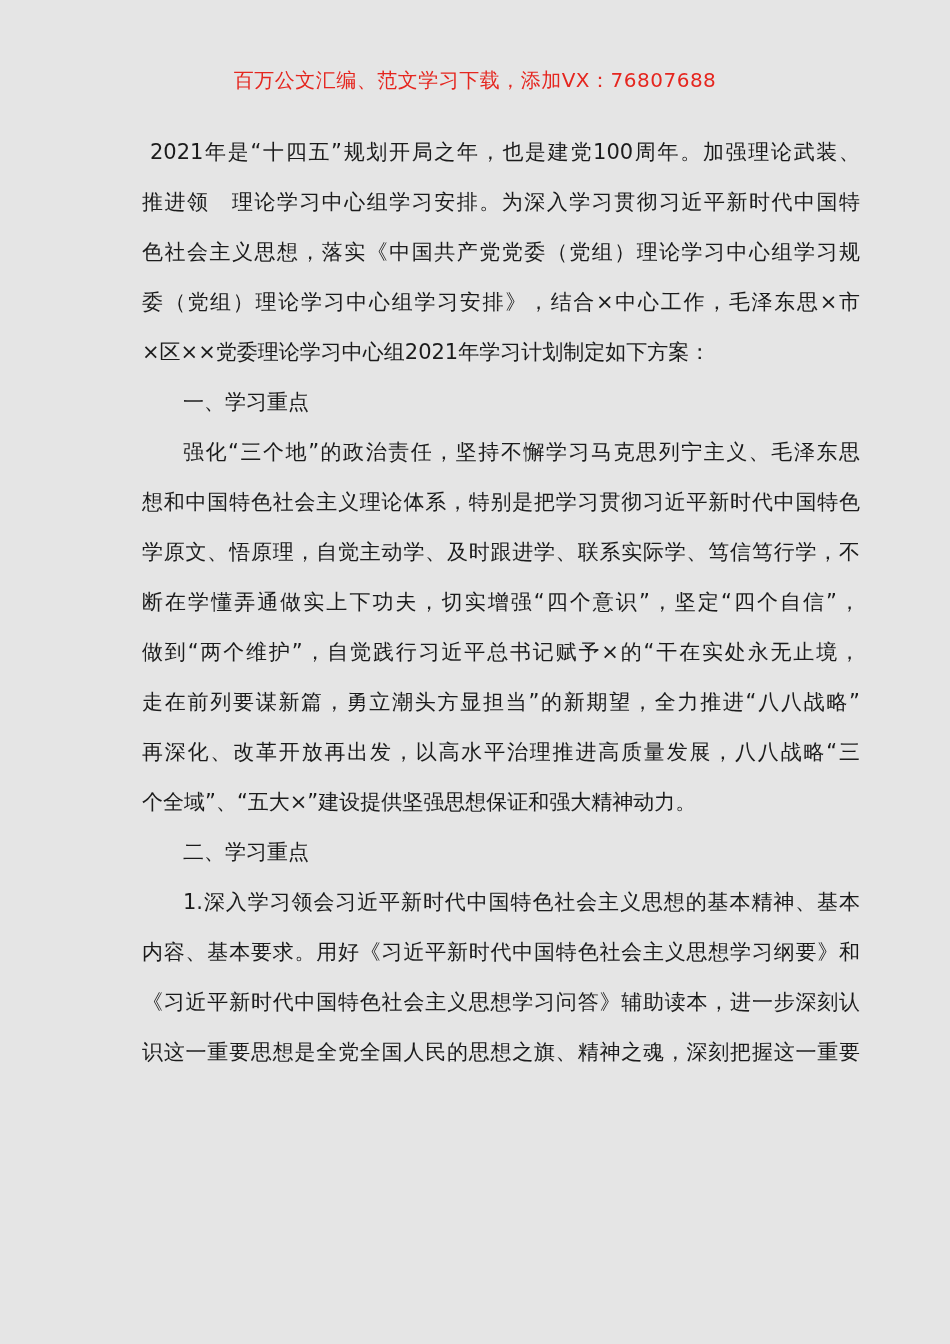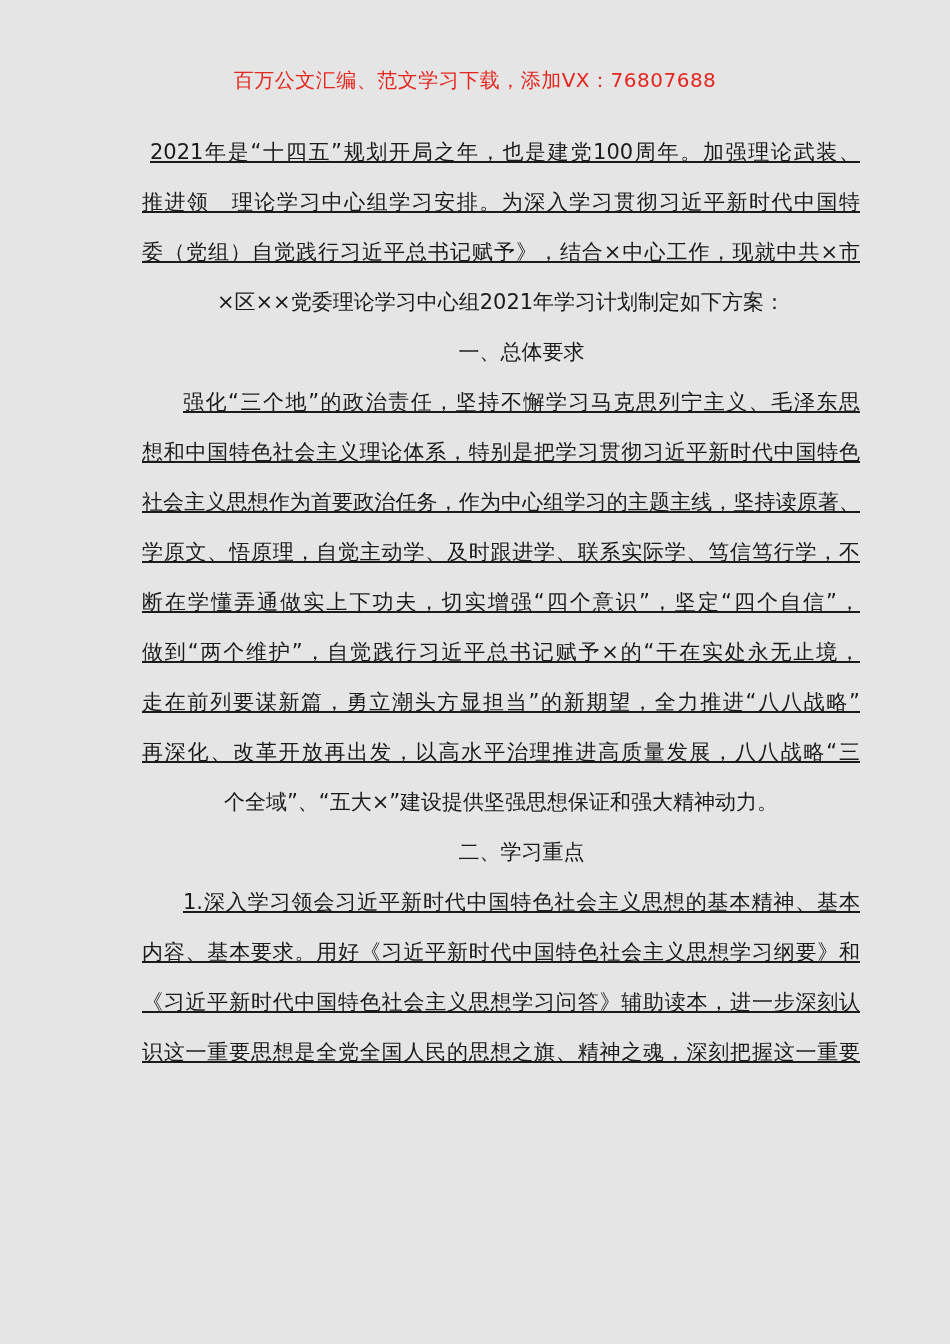--- a/index.html
+++ b/index.html
@@ -35,46 +35,45 @@
     position: absolute;
     top: 127px;
     left: 142px;
     width: 718px;
     color: #1b1b1b;
     font-size: 21px;
     line-height: 50px;
   }
   .line {
     min-height: 50px;
-    text-align: center;
+    text-align: left;
     text-align-last: auto;
   }
   .line.fill {
     text-align: justify;
     text-align-last: justify;
-    text-decoration: underline;
   }
   .line.ind-sm { text-indent: 8px; }
   .line.ind-std { text-indent: 41px; }
 </style>
 </head>
 <body>
 
 <div class="page" style="background: #e5e5e5; padding-left: 33px;">
   <div class="ad-header" style="color: rgb(229, 38, 31);">百万公文汇编、范文学习下载，添加VX：76807688</div>
 
   <div class="doc" style="color: rgb(27, 27, 27);">
       <div class="line fill ind-sm">2021年是“十四五”规划开局之年，也是建党100周年。加强理论武装、</div>
       <div class="line fill">推进领　理论学习中心组学习安排。为深入学习贯彻习近平新时代中国特</div>
-      <div class="line fill">委（党组）自觉践行习近平总书记赋予》，结合×中心工作，现就中共×市</div>
+      <div class="line fill">色社会主义思想，落实《中国共产党党委（党组）理论学习中心组学习规</div>
+      <div class="line fill">委（党组）理论学习中心组学习安排》，结合×中心工作，毛泽东思×市</div>
       <div class="line">×区××党委理论学习中心组2021年学习计划制定如下方案：</div>
-      <div class="line ind-std">一、总体要求</div>
+      <div class="line ind-std">一、学习重点</div>
       <div class="line fill ind-std">强化“三个地”的政治责任，坚持不懈学习马克思列宁主义、毛泽东思</div>
       <div class="line fill">想和中国特色社会主义理论体系，特别是把学习贯彻习近平新时代中国特色</div>
-      <div class="line fill">社会主义思想作为首要政治任务，作为中心组学习的主题主线，坚持读原著、</div>
       <div class="line fill">学原文、悟原理，自觉主动学、及时跟进学、联系实际学、笃信笃行学，不</div>
       <div class="line fill">断在学懂弄通做实上下功夫，切实增强“四个意识”，坚定“四个自信”，</div>
       <div class="line fill">做到“两个维护”，自觉践行习近平总书记赋予×的“干在实处永无止境，</div>
       <div class="line fill">走在前列要谋新篇，勇立潮头方显担当”的新期望，全力推进“八八战略”</div>
       <div class="line fill">再深化、改革开放再出发，以高水平治理推进高质量发展，八八战略“三</div>
       <div class="line">个全域”、“五大×”建设提供坚强思想保证和强大精神动力。</div>
       <div class="line ind-std">二、学习重点</div>
       <div class="line fill ind-std">1.深入学习领会习近平新时代中国特色社会主义思想的基本精神、基本</div>
       <div class="line fill">内容、基本要求。用好《习近平新时代中国特色社会主义思想学习纲要》和</div>
       <div class="line fill">《习近平新时代中国特色社会主义思想学习问答》辅助读本，进一步深刻认</div>

